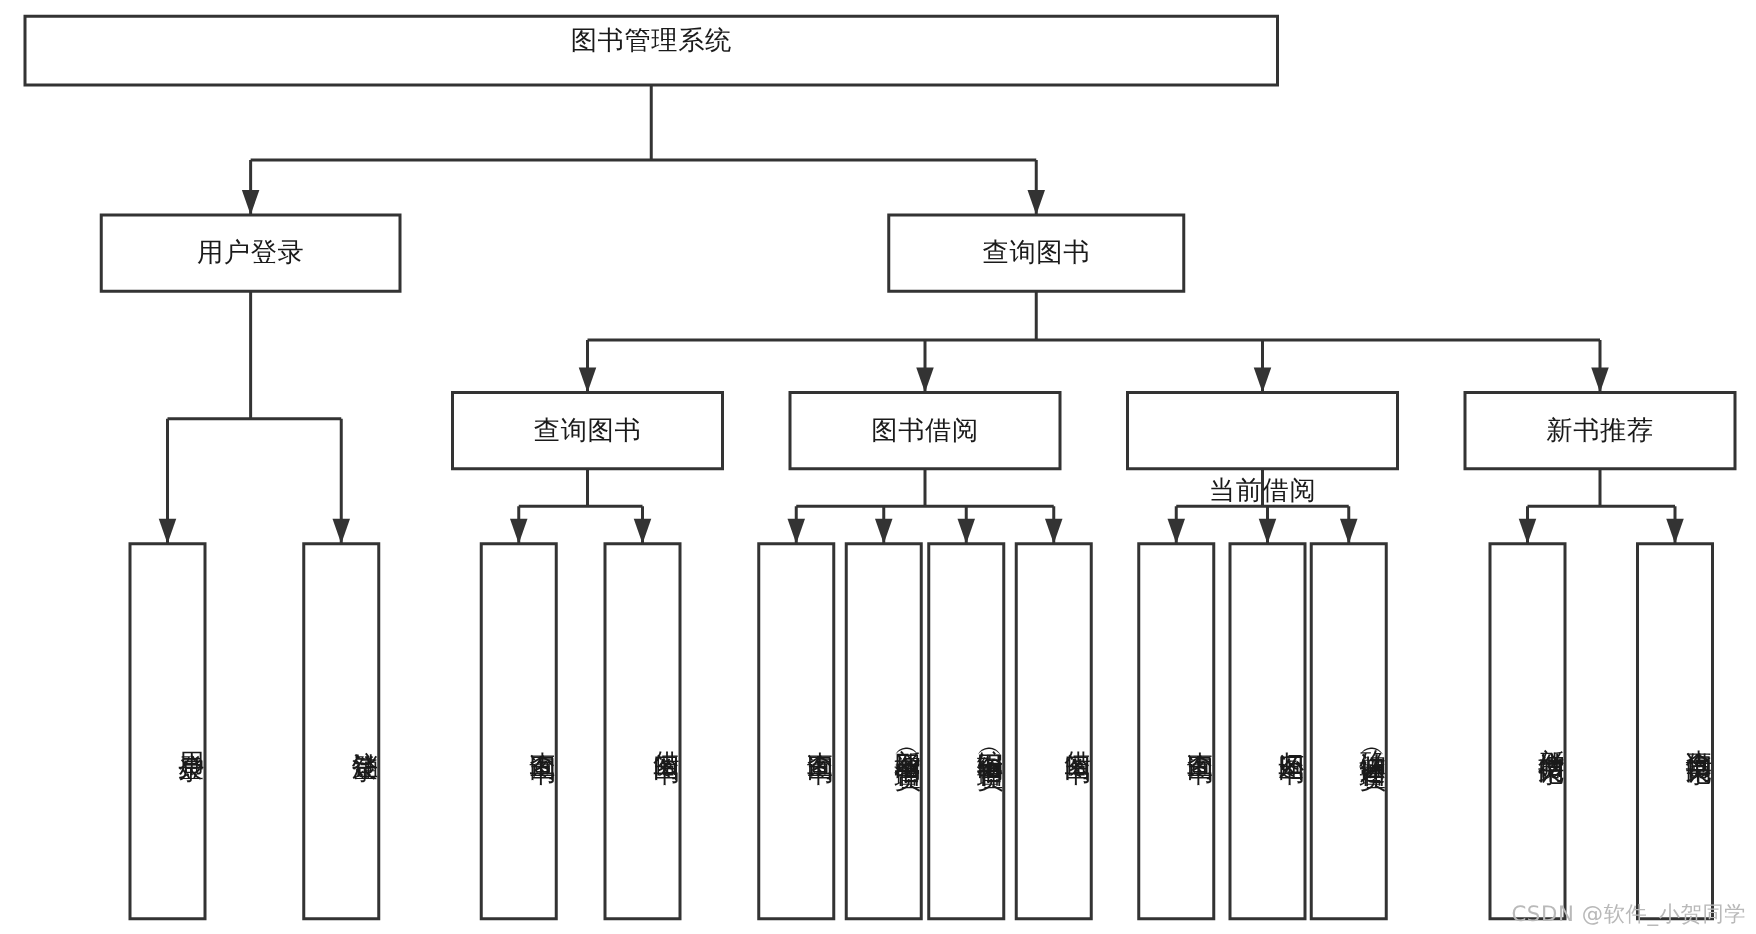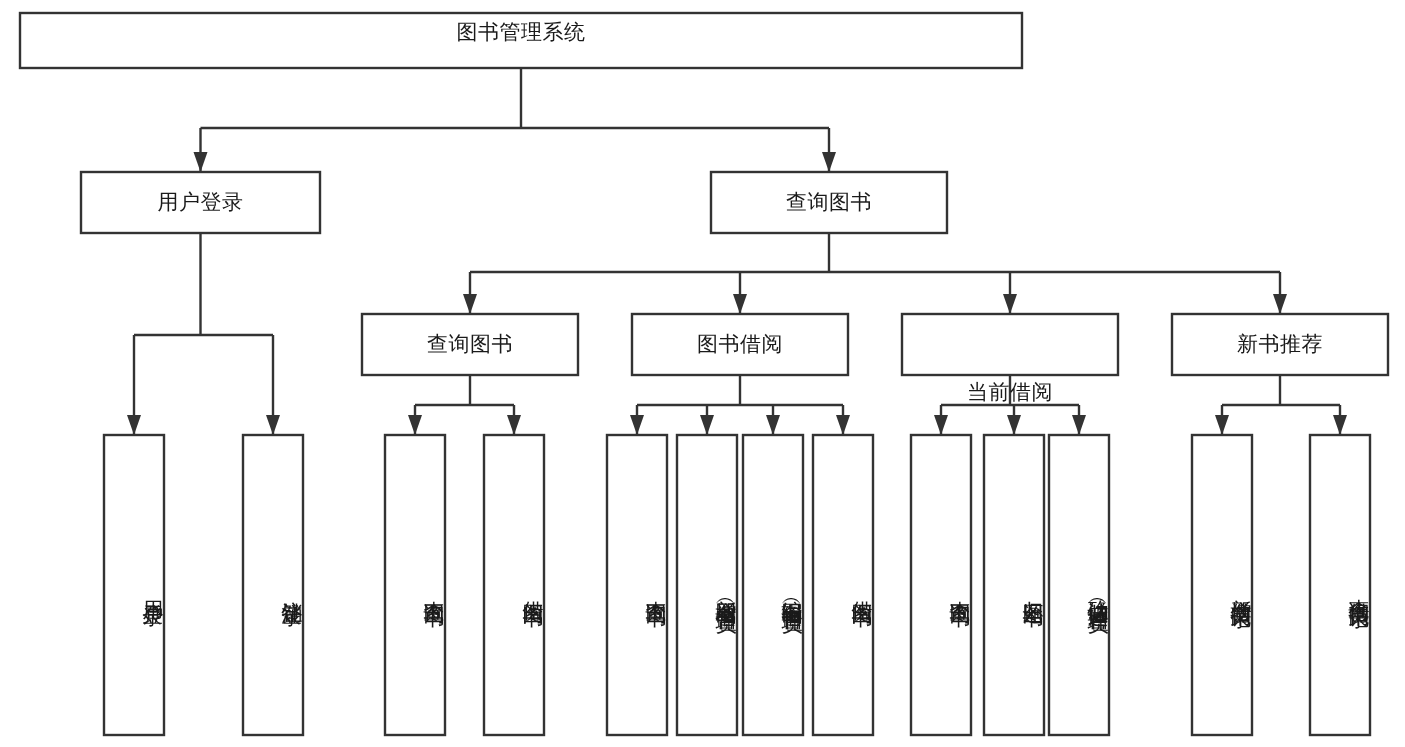--- a/index.html
+++ b/index.html
@@ -178,13 +178,14 @@
       <div class="node-label vertical" style="left: 607px; top: 435px; width: 60px; height: 300px;">查询图书</div>
       <div class="node-label vertical pad-more" style="left: 677px; top: 435px; width: 60px; height: 300px;">新增图书（管理员）</div>
       <div class="node-label vertical pad-more" style="left: 743px; top: 435px; width: 60px; height: 300px;">编辑图书（管理员）</div>
       <div class="node-label vertical" style="left: 813px; top: 435px; width: 60px; height: 300px;">借阅图书</div>
       <div class="node-label vertical" style="left: 911px; top: 435px; width: 60px; height: 300px;">查询图书</div>
       <div class="node-label vertical" style="left: 984px; top: 435px; width: 60px; height: 300px;">归还图书</div>
       <div class="node-label vertical pad-more" style="left: 1049px; top: 435px; width: 60px; height: 300px;">确认归还（管理员）</div>
       <div class="node-label vertical" style="left: 1192px; top: 435px; width: 60px; height: 300px;">新增借阅记录</div>
       <div class="node-label vertical" style="left: 1310px; top: 435px; width: 60px; height: 300px;">查询借阅记录</div>
     </div>
+  <div class="watermark">CSDN @软件_小贺同学</div>
 </div>
 
 </body></html>

